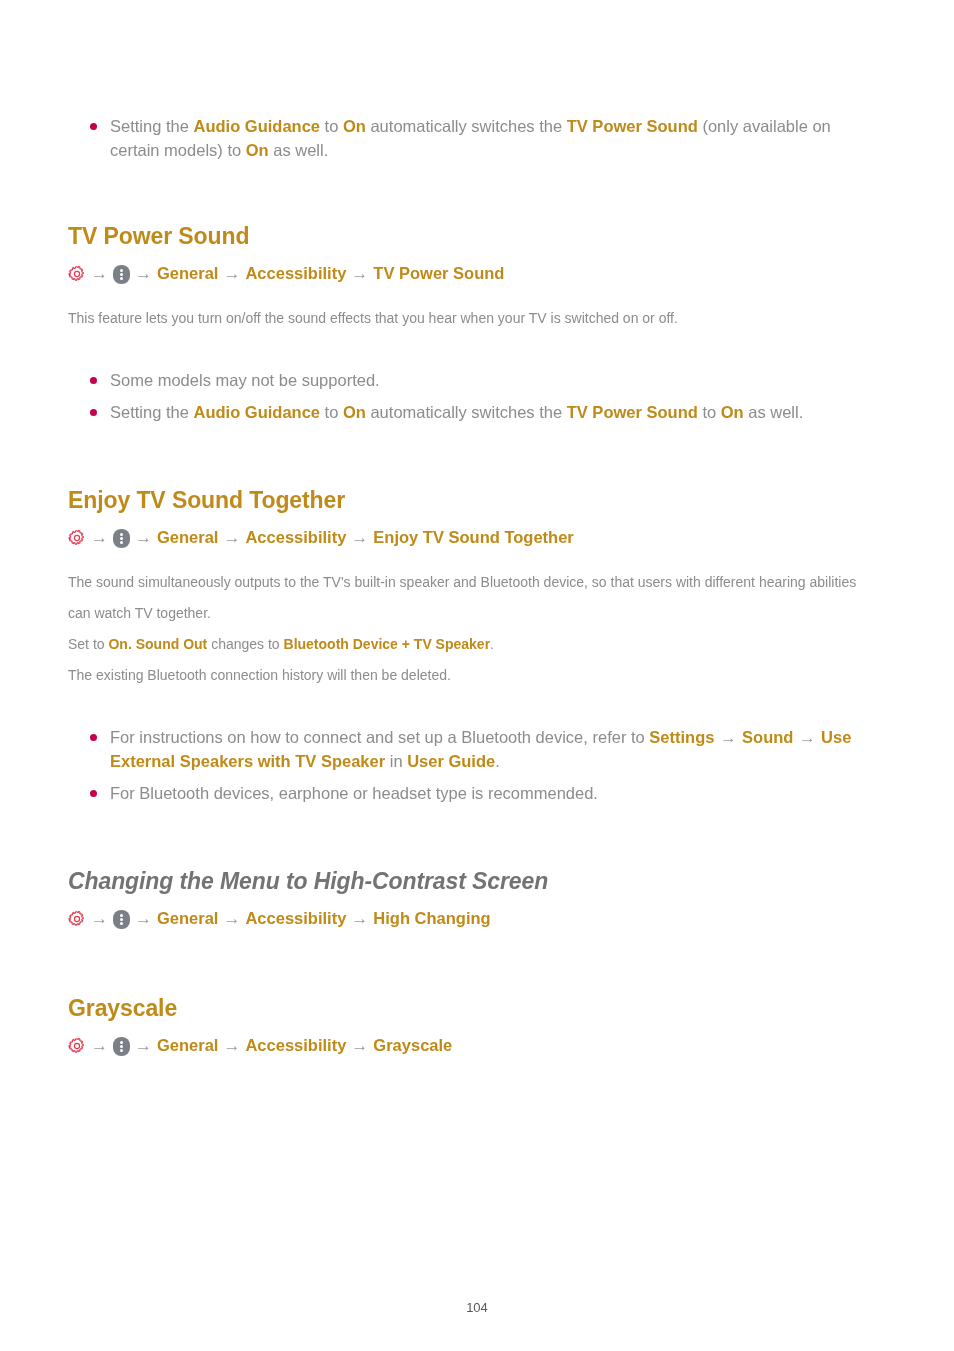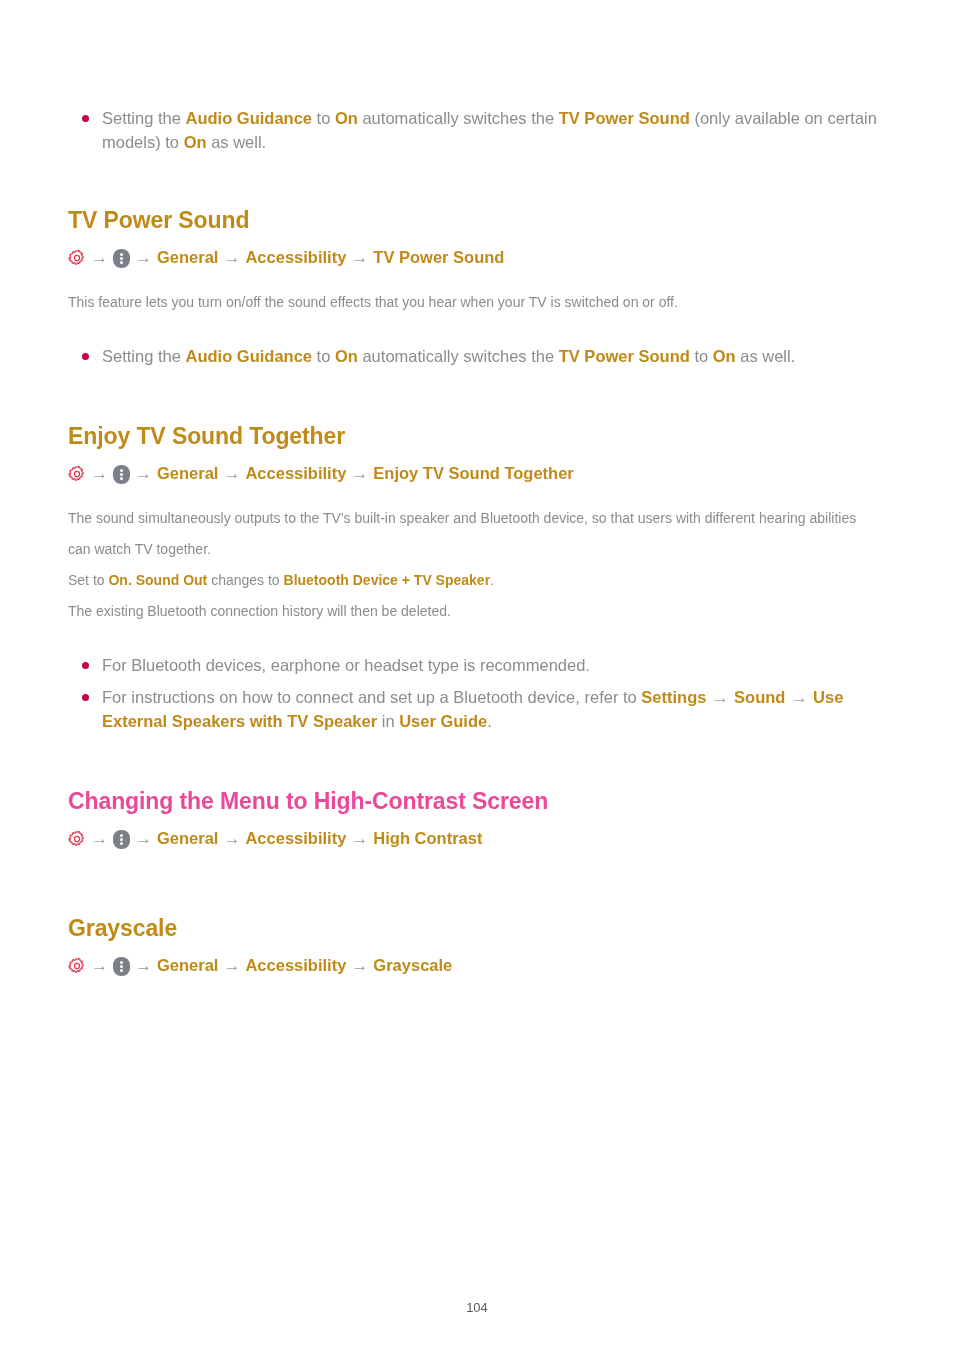--- a/index.html
+++ b/index.html
@@ -34,21 +34,22 @@
   h2.section-title {
     font-size: 23px;
     font-weight: bold;
     color: #c08a18;
     margin: 0;
     padding: 0;
     letter-spacing: -0.1px;
     line-height: 28px;
   }
   h2.section-title.black {
-    color: #ec4899;
+    color: #737373;
+    font-style: italic;
   }
 
   
   .breadcrumb {
     display: flex;
     align-items: center;
     font-size: 16.5px;
     font-weight: bold;
     color: #c08a18;
     line-height: 22px;
@@ -110,21 +111,21 @@
   }
   .arrow-inline {
     color: #9a9a9a;
     font-weight: normal;
     padding: 0 1px;
   }
 
   
   ul.bullets {
     list-style: none;
-    margin: 8px;
+    margin: 16px;
     padding: 0;
   }
   ul.bullets li {
     position: relative;
     padding-left: 26px;
     font-size: 16.5px;
     color: #8c8c8c;
     line-height: 24px;
     margin-bottom: 8px;
   }
@@ -186,20 +187,21 @@
         <span class="crumb">General</span>
         <span class="arrow">→</span>
         <span class="crumb">Accessibility</span>
         <span class="arrow">→</span>
         <span class="crumb">TV Power Sound</span>
       </div>
       <div class="sp-crumb-body" style="height: 19px;"></div>
       <p class="body"><span>This feature lets you turn on/off the sound effects that you hear when your TV is switched on or off.</span></p>
       <div class="sp-body-bullets" style="height: 18px;"></div>
       <ul class="bullets">
+        <li><span class="dot"></span><span class="bullet-text"><span>Some models may not be supported.</span></span></li>
         <li><span class="dot"></span><span class="bullet-text"><span>Setting the </span><b>Audio Guidance</b><span> to </span><b>On</b><span> automatically switches the </span><b>TV Power Sound</b><span> to </span><b>On</b><span> as well.</span></span></li>
       </ul>
       <div class="sp-section" style="height: 46px;"></div>
       <h2 class="section-title">Enjoy TV Sound Together</h2>
       <div class="sp-title-crumb" style="height: 12px;"></div>
       <div class="breadcrumb">
         <span class="gear-icon">
           <svg width="18" height="18" viewBox="0 0 24 24">
             <path d="M12 2.6l1.5.5.9-1.2 1.6 1-0.3 1.5 1.2 1.2 1.5-.3 1 1.6-1.2.9.5 1.5 1.5.4v1.9l-1.5.4-.5 1.5 1.2.9-1 1.6-1.5-.3-1.2 1.2.3 1.5-1.6 1-.9-1.2-1.5.5-.4 1.5h-1.9l-.4-1.5-1.5-.5-.9 1.2-1.6-1 .3-1.5-1.2-1.2-1.5.3-1-1.6 1.2-.9-.5-1.5L1.6 13v-1.9l1.5-.4.5-1.5-1.2-.9 1-1.6 1.5.3 1.2-1.2-.3-1.5 1.6-1 .9 1.2 1.5-.5.4-1.5h1.9z" fill="none" stroke="#e8384f" stroke-width="1.6" stroke-linejoin="round"></path>
             <circle cx="12" cy="12" r="3.4" fill="none" stroke="#e8384f" stroke-width="1.6"></circle>
@@ -215,22 +217,22 @@
         <span class="crumb">General</span>
         <span class="arrow">→</span>
         <span class="crumb">Accessibility</span>
         <span class="arrow">→</span>
         <span class="crumb">Enjoy TV Sound Together</span>
       </div>
       <div class="sp-crumb-body" style="height: 19px;"></div>
       <p class="body"><span>The sound simultaneously outputs to the TV's built-in speaker and Bluetooth device, so that users with different hearing abilities can watch TV together.</span><br><span>Set to </span><b>On.</b><span> </span><b>Sound Out</b><span> changes to </span><b>Bluetooth Device + TV Speaker</b><span>.</span><br><span>The existing Bluetooth connection history will then be deleted.</span></p>
       <div class="sp-body-bullets" style="height: 18px;"></div>
       <ul class="bullets">
+        <li><span class="dot"></span><span class="bullet-text"><span>For instructions on how to connect and set up a Bluetooth device, refer to </span><b>Settings</b><span class="arrow-inline"> → </span><b>Sound</b><span class="arrow-inline"> → </span><b>Use External Speakers with TV Speaker</b><span> in </span><b>User Guide</b><span>.</span></span></li>
         <li><span class="dot"></span><span class="bullet-text"><span>For Bluetooth devices, earphone or headset type is recommended.</span></span></li>
-        <li><span class="dot"></span><span class="bullet-text"><span>For instructions on how to connect and set up a Bluetooth device, refer to </span><b>Settings</b><span class="arrow-inline"> → </span><b>Sound</b><span class="arrow-inline"> → </span><b>Use External Speakers with TV Speaker</b><span> in </span><b>User Guide</b><span>.</span></span></li>
       </ul>
       <div class="sp-section" style="height: 46px;"></div>
       <h2 class="section-title black">Changing the Menu to High-Contrast Screen</h2>
       <div class="sp-title-crumb" style="height: 12px;"></div>
       <div class="breadcrumb">
         <span class="gear-icon">
           <svg width="18" height="18" viewBox="0 0 24 24">
             <path d="M12 2.6l1.5.5.9-1.2 1.6 1-0.3 1.5 1.2 1.2 1.5-.3 1 1.6-1.2.9.5 1.5 1.5.4v1.9l-1.5.4-.5 1.5 1.2.9-1 1.6-1.5-.3-1.2 1.2.3 1.5-1.6 1-.9-1.2-1.5.5-.4 1.5h-1.9l-.4-1.5-1.5-.5-.9 1.2-1.6-1 .3-1.5-1.2-1.2-1.5.3-1-1.6 1.2-.9-.5-1.5L1.6 13v-1.9l1.5-.4.5-1.5-1.2-.9 1-1.6 1.5.3 1.2-1.2-.3-1.5 1.6-1 .9 1.2 1.5-.5.4-1.5h1.9z" fill="none" stroke="#e8384f" stroke-width="1.6" stroke-linejoin="round"></path>
             <circle cx="12" cy="12" r="3.4" fill="none" stroke="#e8384f" stroke-width="1.6"></circle>
           </svg>
@@ -239,21 +241,21 @@
         <span class="more-icon">
           <i></i>
           <i></i>
           <i></i>
         </span>
         <span class="arrow">→</span>
         <span class="crumb">General</span>
         <span class="arrow">→</span>
         <span class="crumb">Accessibility</span>
         <span class="arrow">→</span>
-        <span class="crumb">High Contrast</span>
+        <span class="crumb">High Changing</span>
       </div>
       <div class="sp-crumb-body" style="height: 19px;"></div>
       <div class="sp-section" style="height: 46px;"></div>
       <h2 class="section-title">Grayscale</h2>
       <div class="sp-title-crumb" style="height: 12px;"></div>
       <div class="breadcrumb">
         <span class="gear-icon">
           <svg width="18" height="18" viewBox="0 0 24 24">
             <path d="M12 2.6l1.5.5.9-1.2 1.6 1-0.3 1.5 1.2 1.2 1.5-.3 1 1.6-1.2.9.5 1.5 1.5.4v1.9l-1.5.4-.5 1.5 1.2.9-1 1.6-1.5-.3-1.2 1.2.3 1.5-1.6 1-.9-1.2-1.5.5-.4 1.5h-1.9l-.4-1.5-1.5-.5-.9 1.2-1.6-1 .3-1.5-1.2-1.2-1.5.3-1-1.6 1.2-.9-.5-1.5L1.6 13v-1.9l1.5-.4.5-1.5-1.2-.9 1-1.6 1.5.3 1.2-1.2-.3-1.5 1.6-1 .9 1.2 1.5-.5.4-1.5h1.9z" fill="none" stroke="#e8384f" stroke-width="1.6" stroke-linejoin="round"></path>
             <circle cx="12" cy="12" r="3.4" fill="none" stroke="#e8384f" stroke-width="1.6"></circle>

